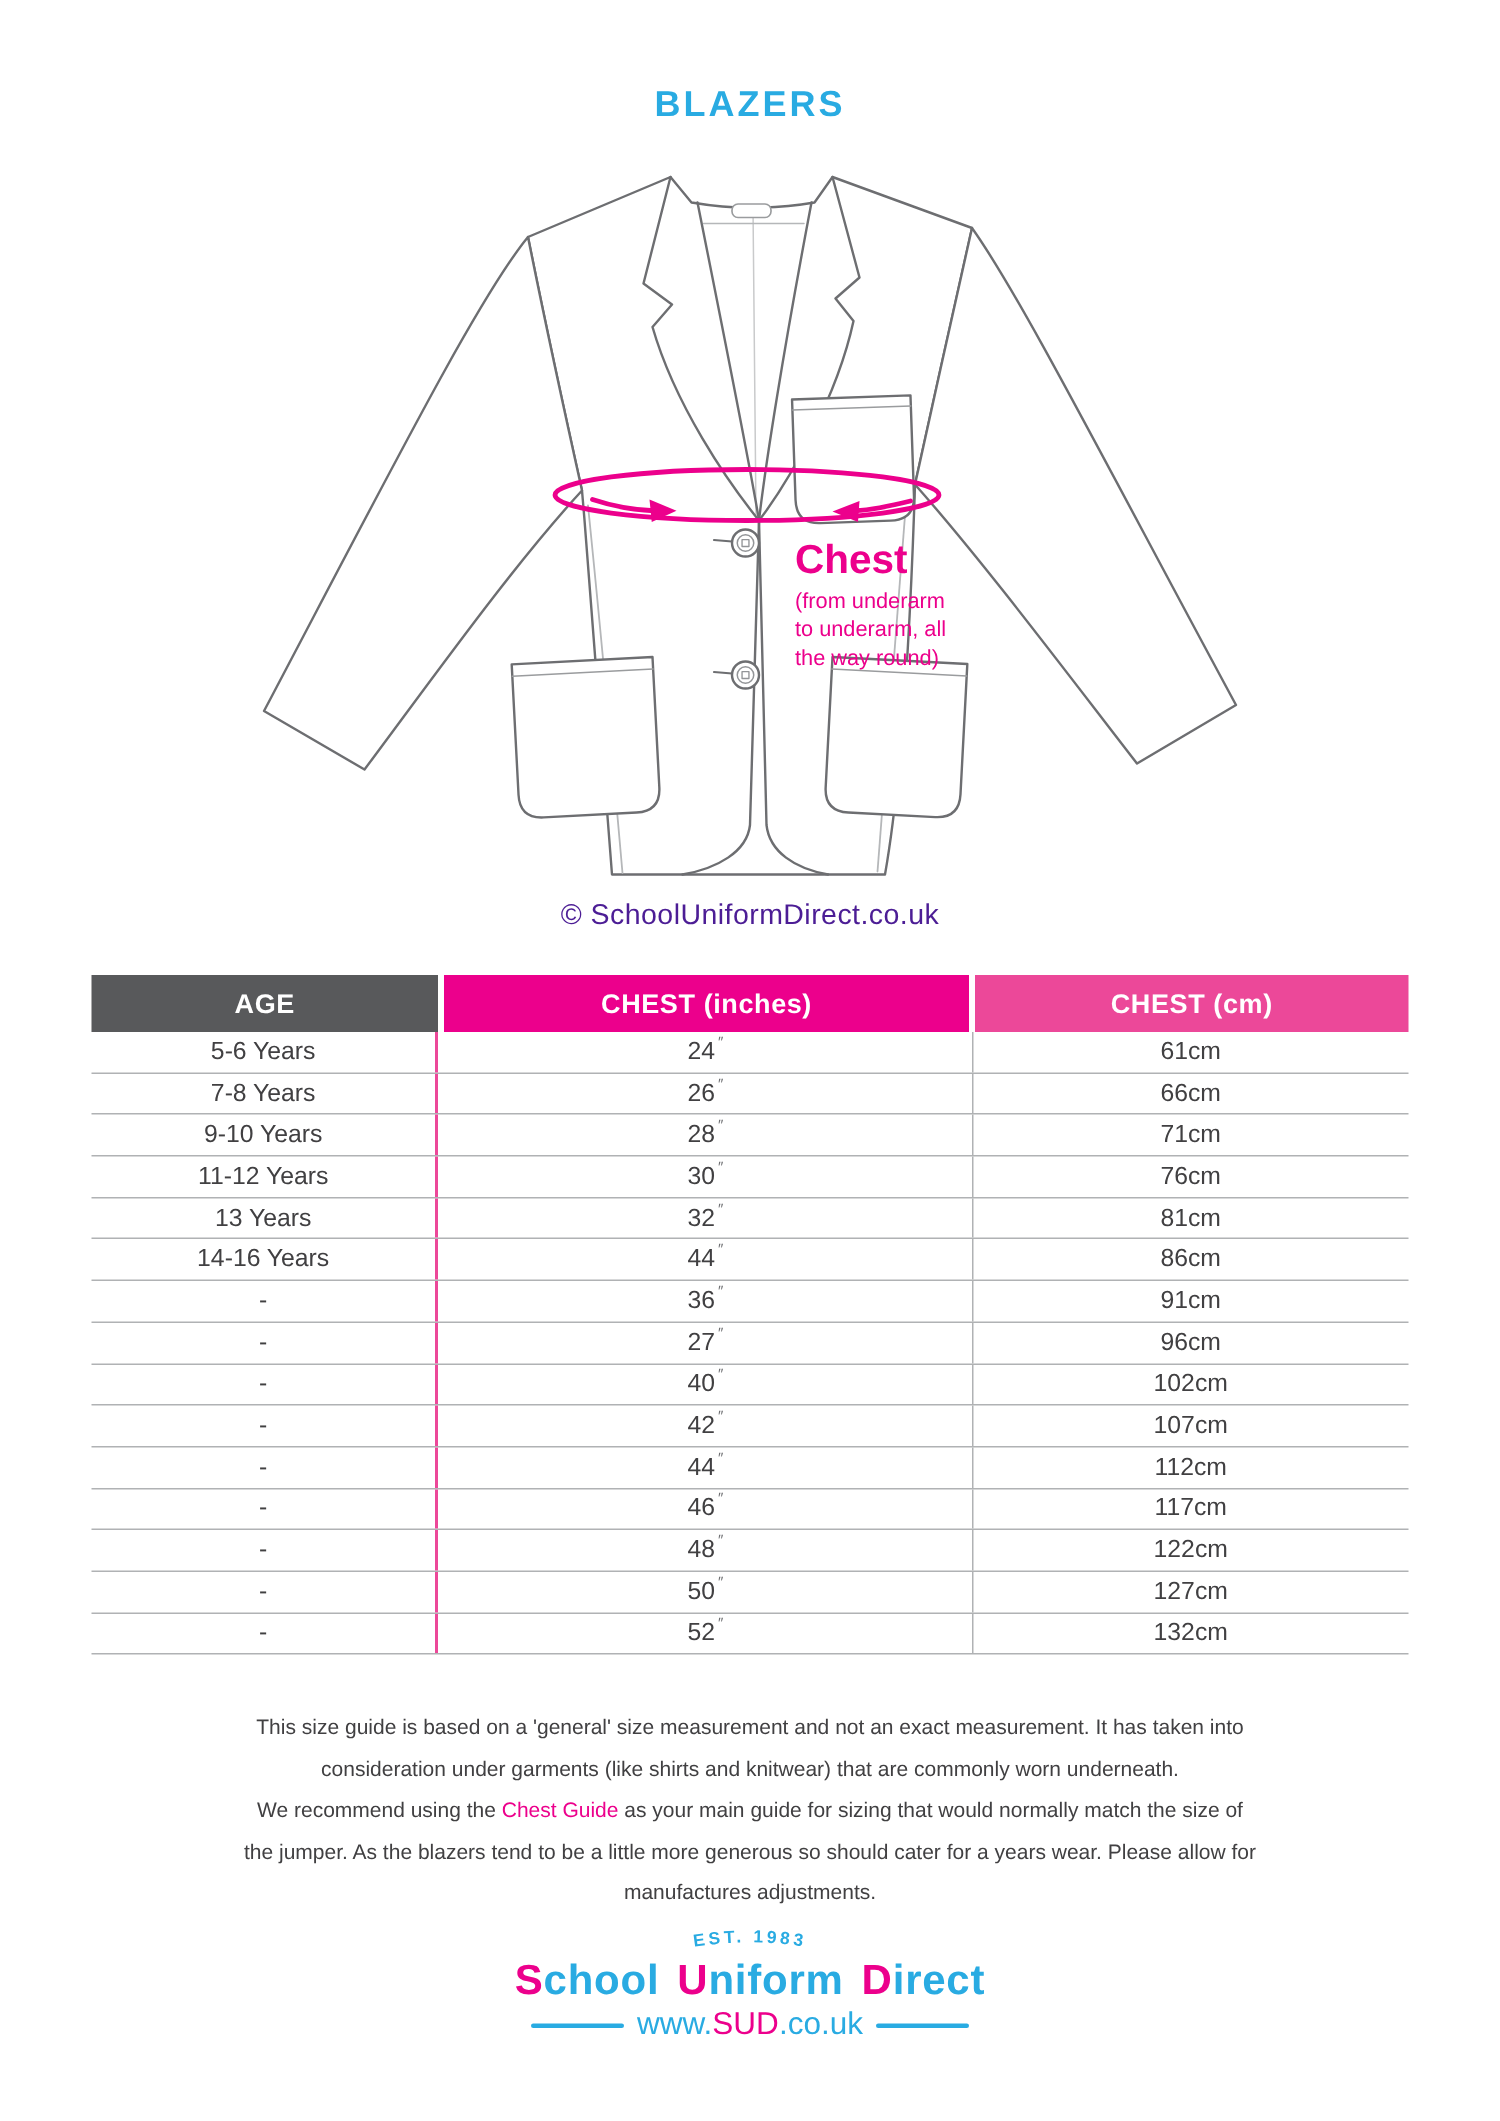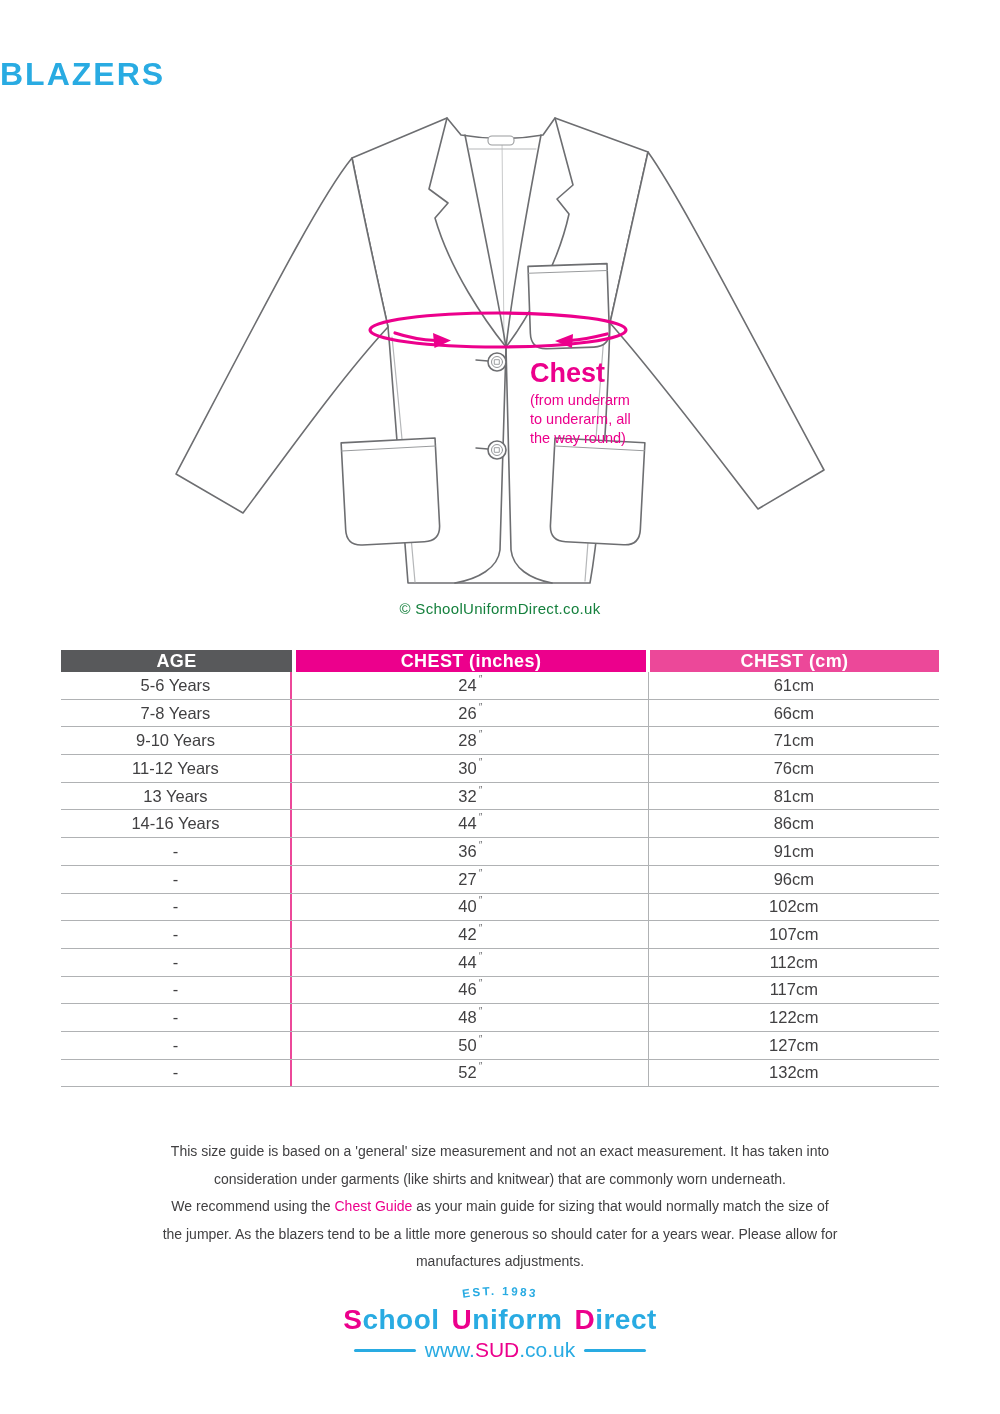--- a/index.html
+++ b/index.html
@@ -4,32 +4,32 @@
 <style>
   * { margin:0; padding:0; box-sizing:border-box; }
   html,body { background:#ffffff; }
   body {
     width:1000px; height:1414px; position:relative; overflow:hidden;
     font-family:"Liberation Sans","DejaVu Sans",sans-serif; color:#414042;
   }
   
   .page-title {
     position:absolute; top:56px; left:0; width:100%;
-    font-size:32px; font-weight:700; letter-spacing:2px;
+    text-align:center; font-size:24px; font-weight:700; letter-spacing:2px;
     color:#29ABE2;
   }
   
   .figure-wrap { position:absolute; left:170px; top:105px; width:660px; height:510px; }
   .copyright {
     position:absolute; top:600px; left:0; width:100%; text-align:center;
-    font-size:15px; color:#15803d; letter-spacing:0.3px;
+    font-size:19px; color:#4c1d95; letter-spacing:0.3px;
   }
   
   .size-table { position:absolute; left:61px; top:650px; width:878px; }
-  .t-head { display:flex; gap:4px; height:22px;border-radius:14px; }
+  .t-head { display:flex; gap:4px; height:38px;border-radius:14px; }
   .t-head > div {
     display:flex; align-items:center; justify-content:center;
     color:#ffffff; font-size:18px; font-weight:700; letter-spacing:0.4px;
   }
   .h-age { width:231px; background:#58595B; }
   .h-in  { width:350px; background:#EC008C; }
   .h-cm  { width:289px; background:#ec4899; }
   .t-row {
     display:flex; height:27.7px; align-items:center;
     border-bottom:1px solid #b0b2b4; font-size:16.5px; color:#414042;

